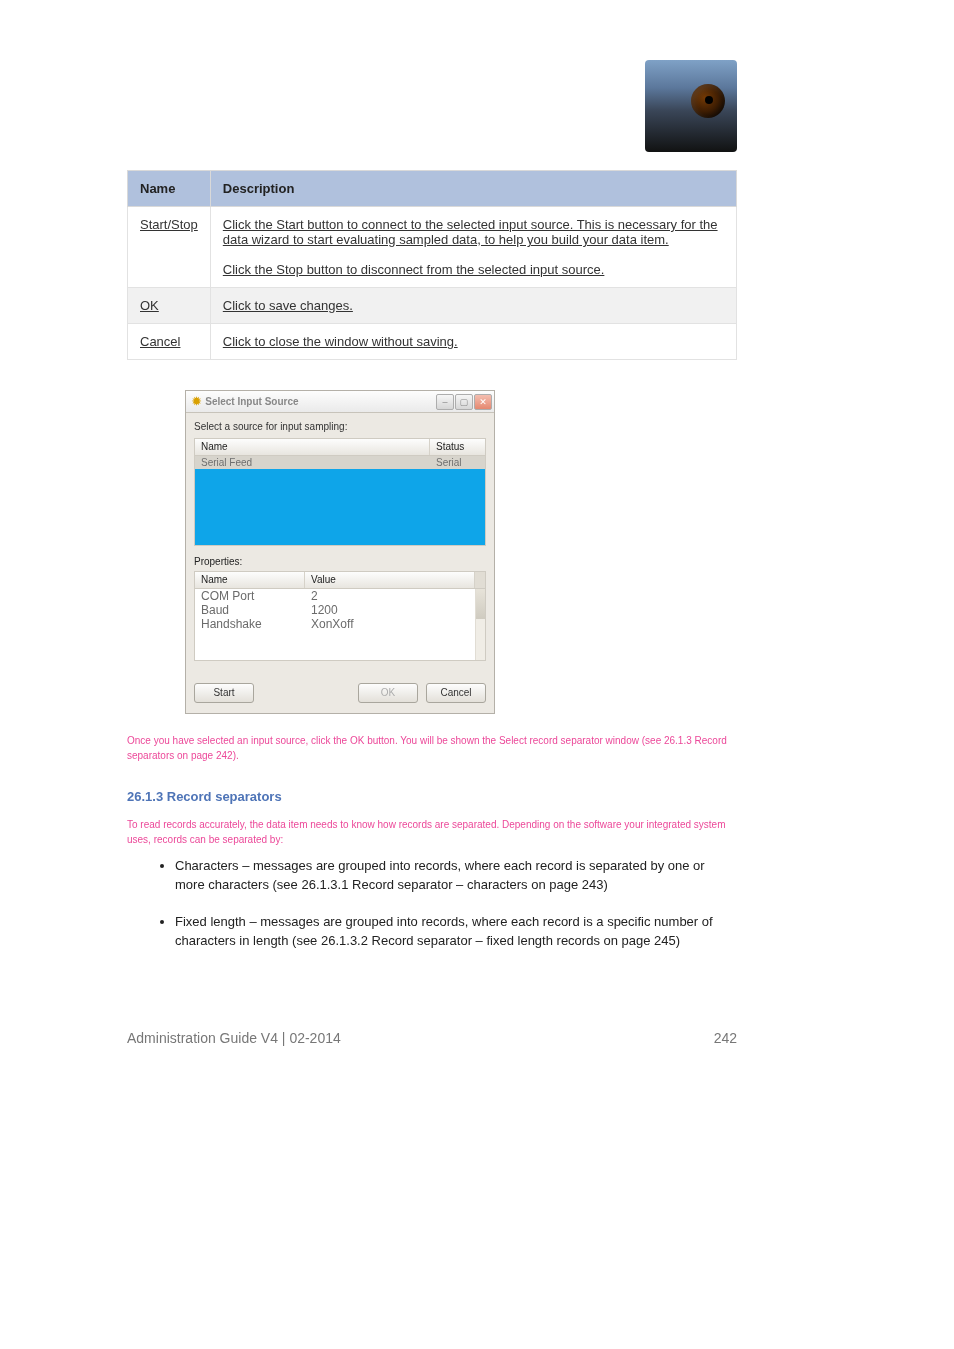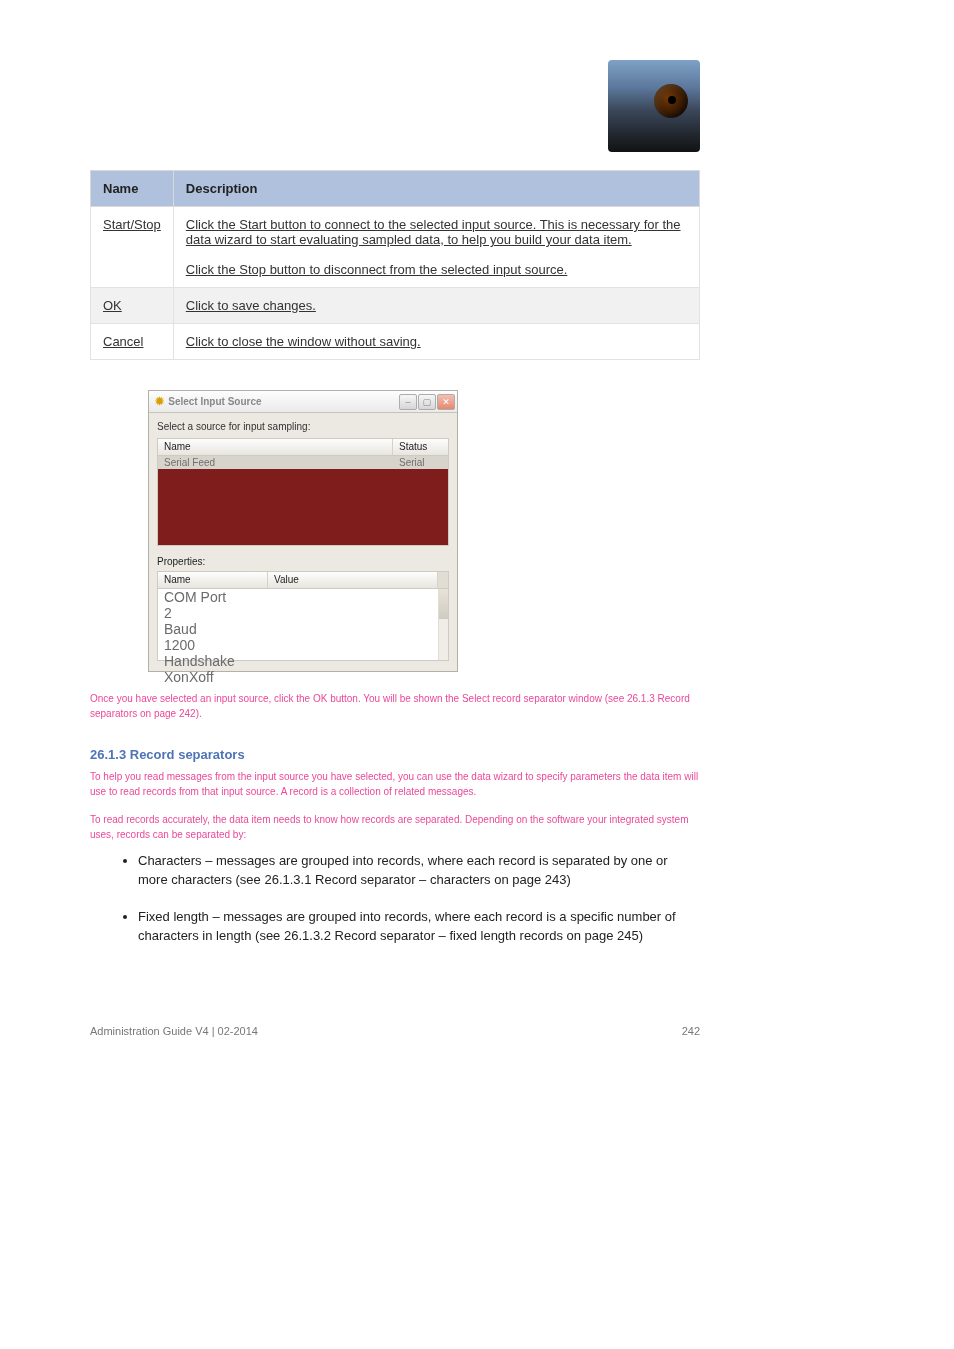--- a/index.html
+++ b/index.html
@@ -7,20 +7,21 @@
     margin: 0;
     padding: 0;
     font-family: Arial, Helvetica, sans-serif;
     background: #ffffff;
     width: 954px;
   }
   .page {
     width: 790px;
     padding: 70px 90px 60px 90px;
     position: relative;
+    margin-left: 37px;
   }
   .logo {
     position: absolute;
     top: 60px;
     right: 90px;
     width: 92px;
     height: 92px;
     background: linear-gradient(180deg, #7fa1c6 0%, #5c789c 30%, #3a4658 55%, #111212 100%);
     border-radius: 4px;
     overflow: hidden;
@@ -144,21 +145,21 @@
     padding: 2px 6px;
     border-right: 1px solid #d6d2c9;
   }
   .listheader .col-status {
     width: 55px;
     padding: 2px 6px;
   }
   .listbody {
     border: 1px solid #cfcbc2;
     border-top: none;
-    background: #7f1d1d;
+    background: #0ea5e9;
     height: 90px;
   }
   .listrow {
     display: flex;
     font-size: 10px;
   }
   .listrow.sel {
     background: #d7d4cc;
     color: #6f6f6f;
   }
@@ -179,21 +180,21 @@
   .propheader .pcol-value { flex:1; padding:2px 6px; border-right:1px solid #d6d2c9;}
   .propheader .pcol-scroll { width:10px; background:#e1ddd4;}
   .propbody {
     border:1px solid #cfcbc2;
     border-top:none;
     background:#fff;
     height: 72px;
     display:flex;
   }
   .propcells { flex:1; }
-  .proprow { display:flex; font-size:14px; color:#6b6b6b;flex-direction:column; }
+  .proprow { display:flex; font-size:12px; color:#6b6b6b; }
   .proprow .pcol-name { width:110px; padding:0 6px; }
   .proprow .pcol-value { flex:1; padding:0 6px; }
   .prop-scroll { width:10px; background:#f0ede6; border-left:1px solid #e1ddd4; position:relative;}
   .prop-scroll::before {
     content:""; position:absolute; top:0; left:0; right:0; height:30px;
     background:linear-gradient(#e7e3d9,#cfcbc0);
   }
   .dlg-buttons {
     margin-top: 22px;
     display:flex;
@@ -241,21 +242,21 @@
     margin-bottom: 18px;
     line-height: 1.45;
   }
   ul.bullets li .lead {
     font-weight: normal;
   }
   .footer {
     margin-top: 80px;
     display:flex;
     justify-content: space-between;
-    font-size: 11px;
+    font-size: 14px;
     color: #777;
   }
 </style>
 </head>
 <body>
 
 <div class="page">
   <div class="logo"></div>
 
   <div class="content">
@@ -329,30 +330,38 @@
                 <div class="pcol-value">1200</div>
               </div>
               <div class="proprow">
                 <div class="pcol-name">Handshake</div>
                 <div class="pcol-value">XonXoff</div>
               </div>
             </div>
             <div class="prop-scroll"></div>
           </div>
 
+          <div class="dlg-buttons">
+            <div class="left">
+              <div class="wbtn">Start</div>
+            </div>
+            <div class="right">
+              <div class="wbtn disabled">OK</div>
+              <div class="wbtn">Cancel</div>
+            </div>
+          </div>
         </div>
       </div>
     </div>
 
 
     <p class="para">Once you have selected an input source, click the OK button. You will be shown the Select record separator window (see 26.1.3 Record separators on page 242).</p>
 
     <h3 class="sect">26.1.3 Record separators</h3>
 
-    <p class="para" style="margin-top:8px">To help you read messages from the input source you have selected, you can use the data wizard to specify parameters the data item will use to read records from that input source. A record is a collection of related messages.</p>
 
     <p class="para" style="margin-top:14px">To read records accurately, the data item needs to know how records are separated. Depending on the software your integrated system uses, records can be separated by:</p>
 
     <ul class="bullets">
       <li>
         <span class="lead">Characters</span><span> – messages are grouped into records, where each record is separated by one or more characters (see 26.1.3.1 Record separator – characters on page 243)</span>
       </li>
       <li>
         <span class="lead">Fixed length</span><span> – messages are grouped into records, where each record is a specific number of characters in length (see 26.1.3.2 Record separator – fixed length records on page 245)</span>
       </li>

